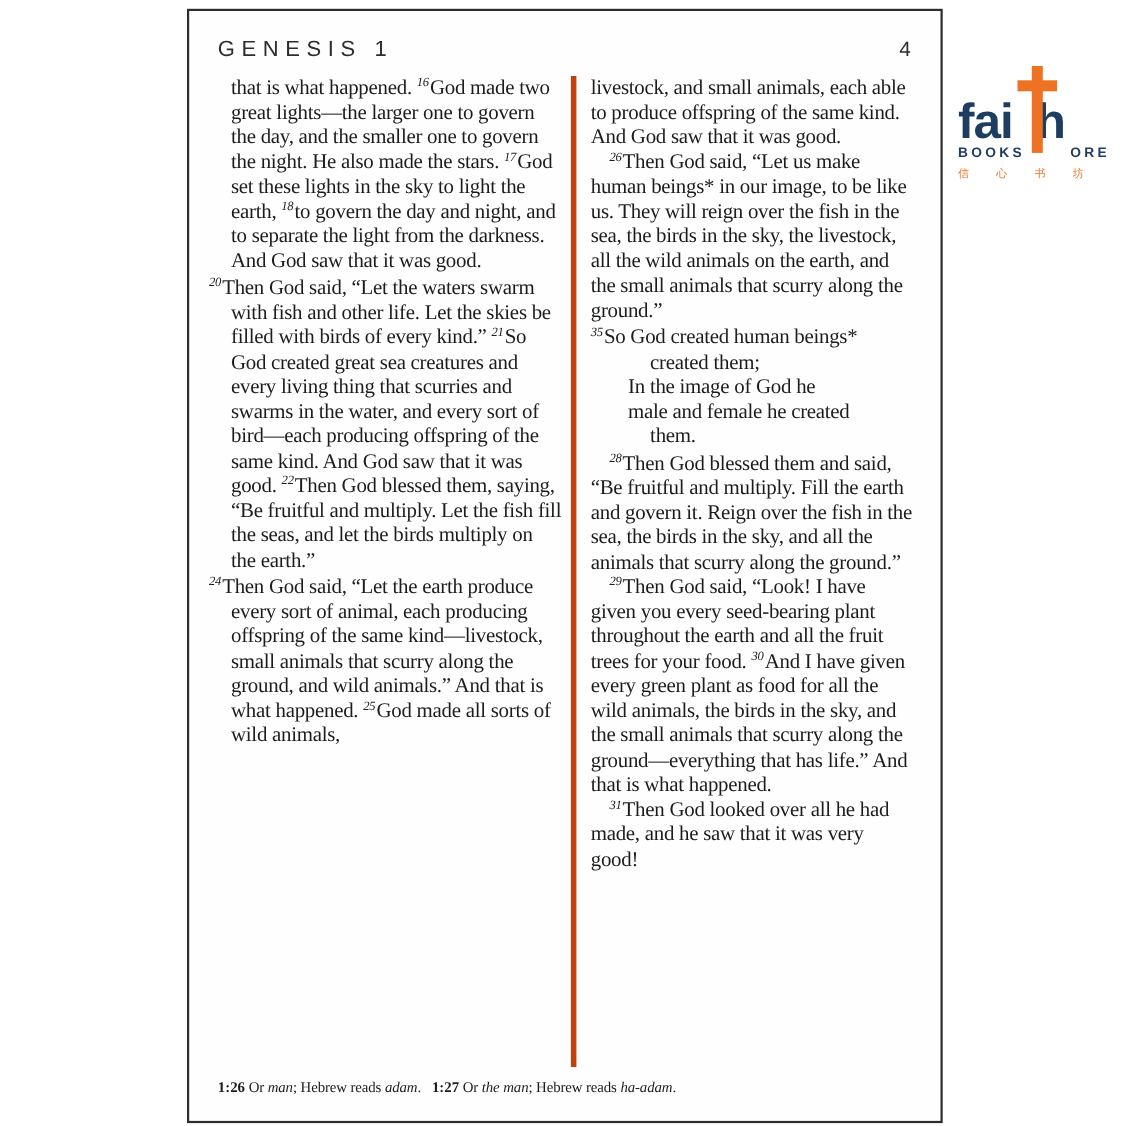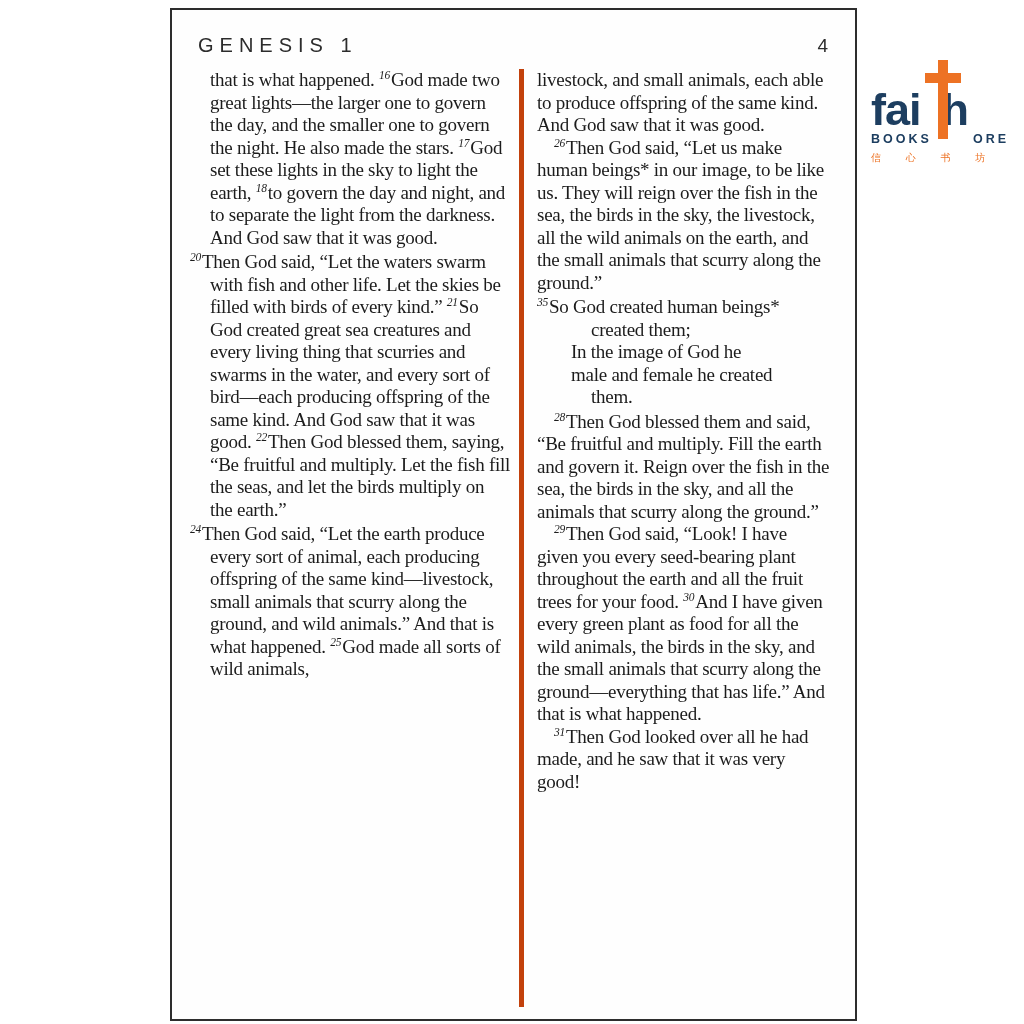--- a/index.html
+++ b/index.html
@@ -165,20 +165,21 @@
             <div class="pline pl2">created them;</div>
             <div class="pline pl1">In the image of God he</div>
             <div class="pline pl1">male and female he created</div>
             <div class="pline pl2">them.</div>
           </div>
           <div class="para indent space"><sup class="vn">28</sup>Then God blessed them and said, “Be fruitful and multiply. Fill the earth and govern it. Reign over the fish in the sea, the birds in the sky, and all the animals that scurry along the ground.”</div>
           <div class="para indent"><sup class="vn">29</sup>Then God said, “Look! I have given you every seed-bearing plant throughout the earth and all the fruit trees for your food. <sup class="vn">30</sup>And I have given every green plant as food for all the wild animals, the birds in the sky, and the small animals that scurry along the ground—everything that has life.” And that is what happened.</div>
           <div class="para indent"><sup class="vn">31</sup>Then God looked over all he had made, and he saw that it was very good!</div>
         </div>
     </div>
+    <div class="footnote" id="footnote"><b>1:26</b> Or <i>man</i>; Hebrew reads <i>adam</i>.   <b>1:27</b> Or <i>the man</i>; Hebrew reads <i>ha-adam</i>.</div>
   </div>
 
   <div class="logo">
     <div class="logo-cross">
         <div class="bar"></div>
       </div>
     <div class="logo-word">
       <span>fai</span>
       <span class="gap"></span>
       <span>h</span>

